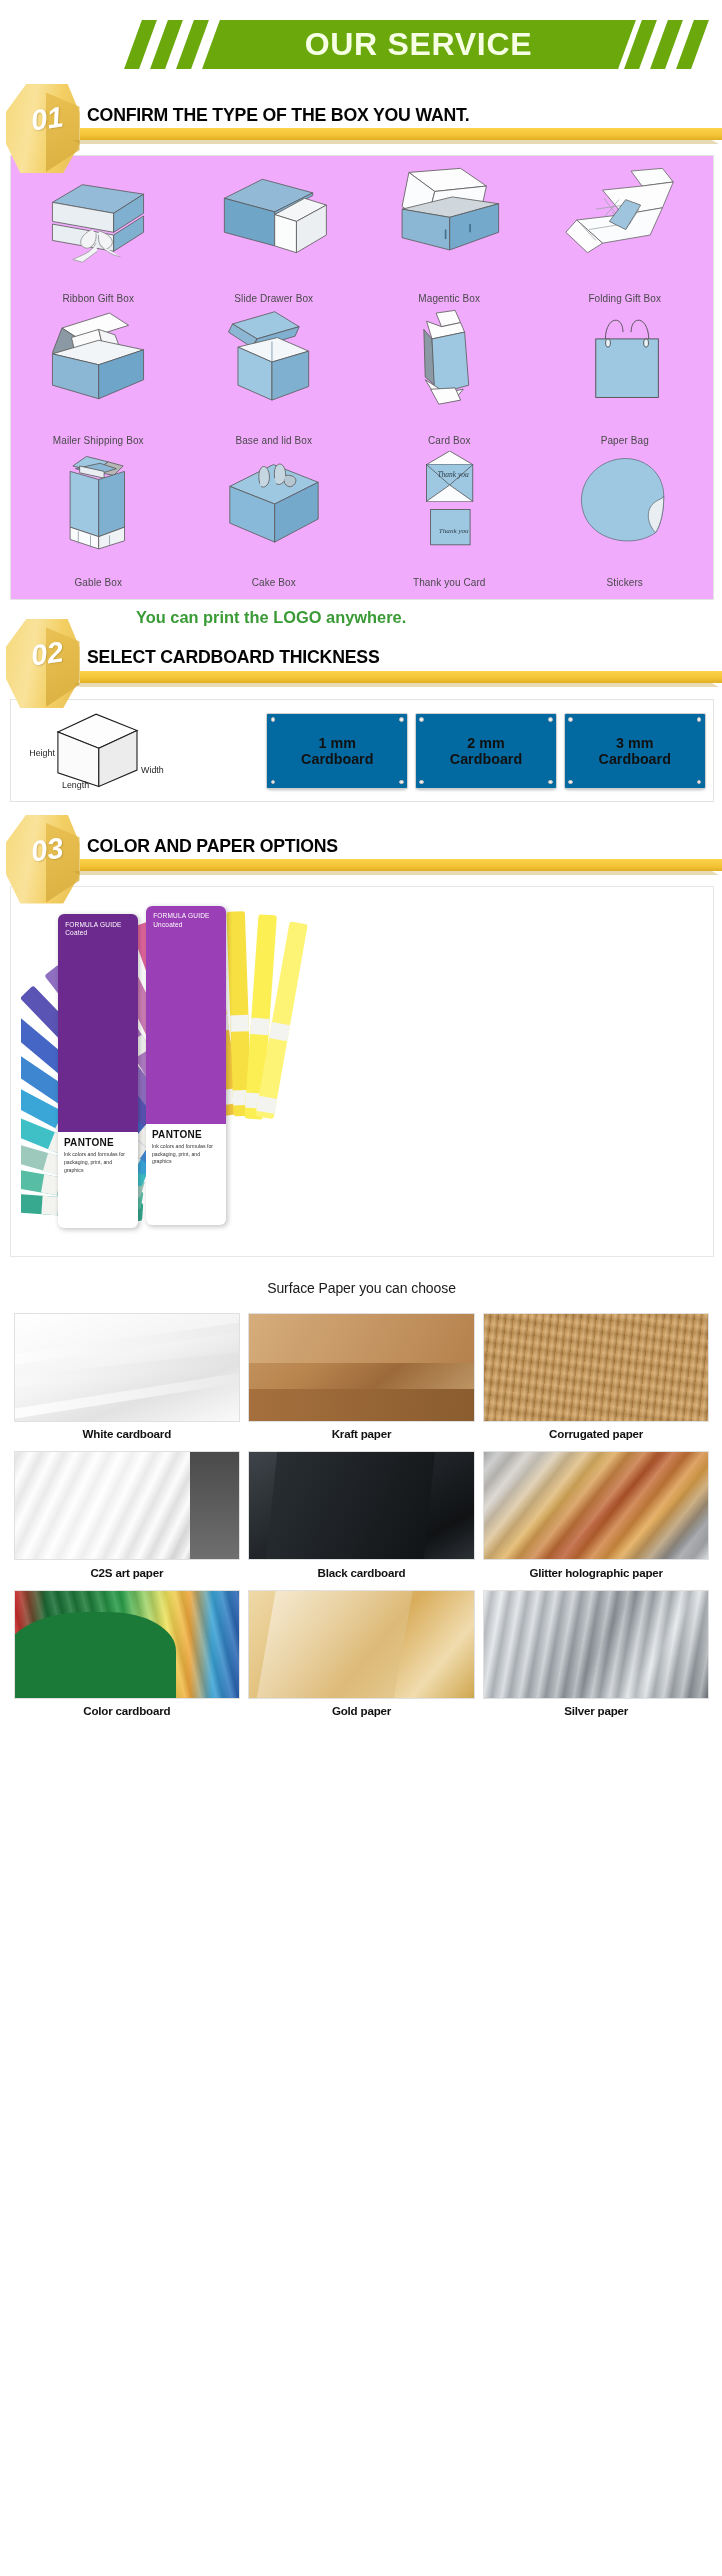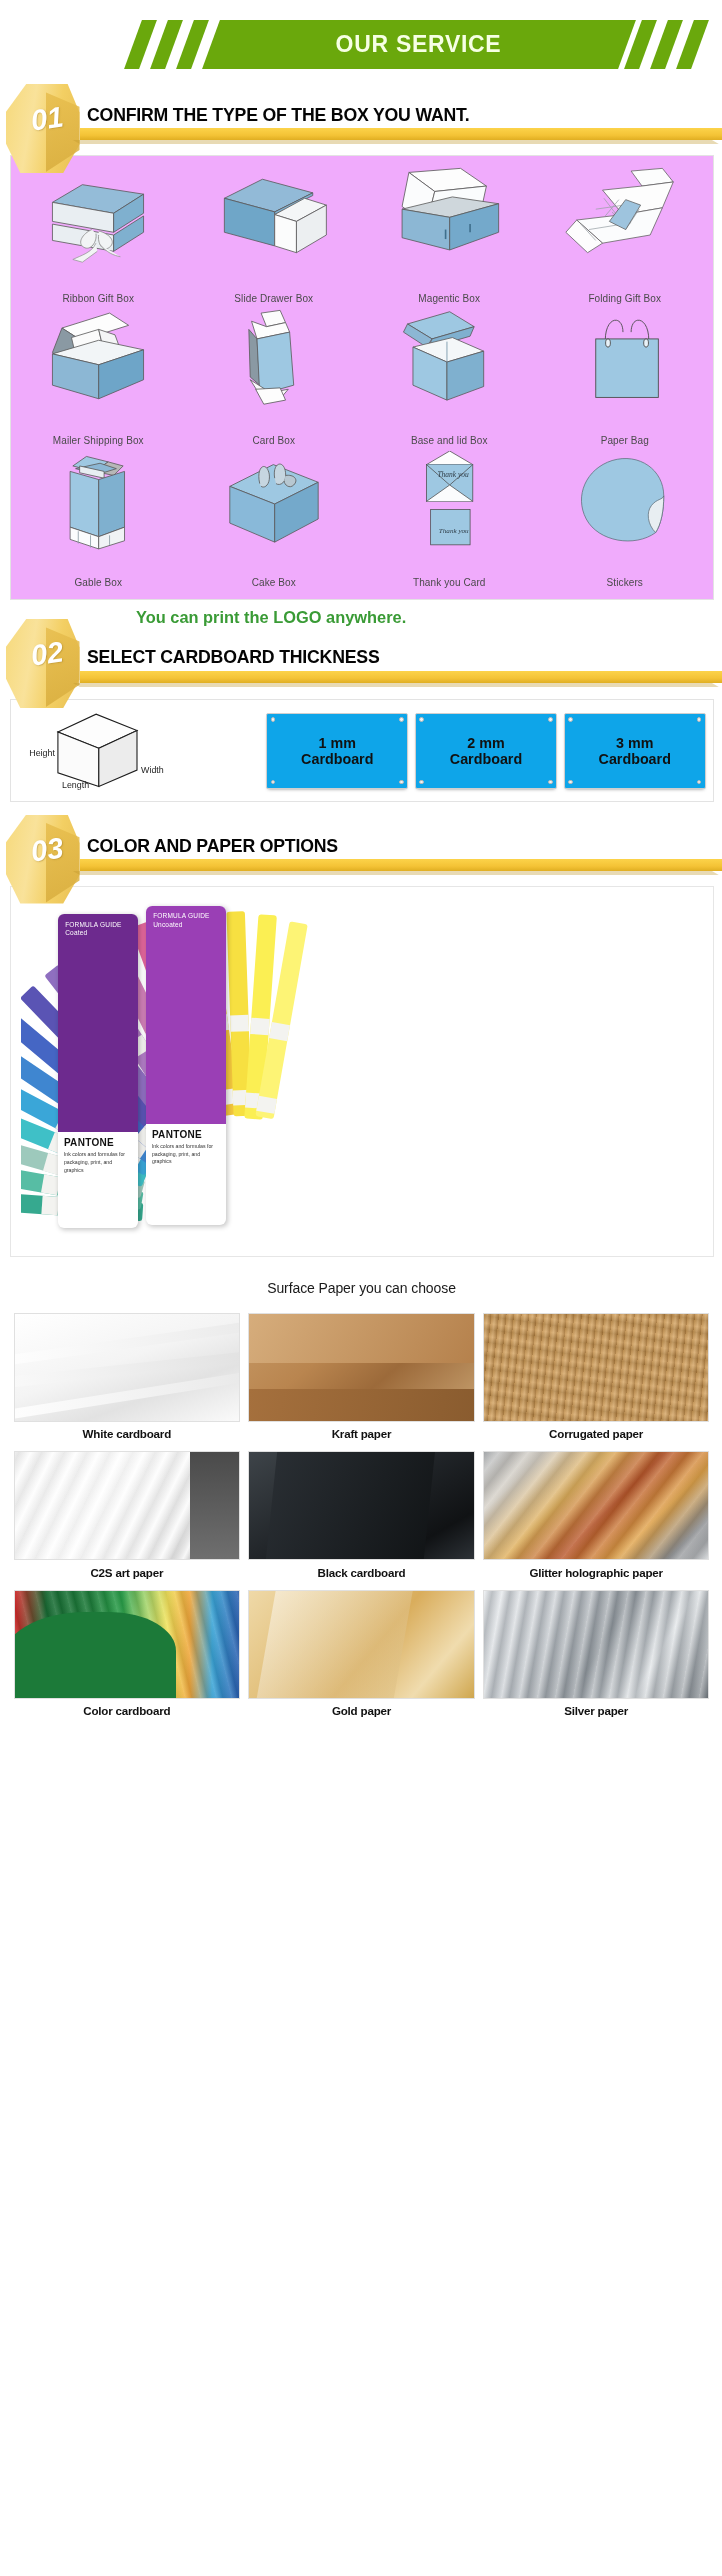--- a/index.html
+++ b/index.html
@@ -50,21 +50,21 @@
   .btext {
     position: absolute;
     top: 8.2px;
     left: 149px;
     width: 416px;
     height: 49px;
     display: flex;
     align-items: center;
     justify-content: center;
     color: #f6ffe4;
-    font-size: 23px;
+    font-size: 32px;
     font-weight: bold;
     letter-spacing: 0.7px;
     z-index: 3;
   }
 
   
   .step {
     position: relative;
     height: 60px;
     margin-top: 4.1px;
@@ -172,21 +172,21 @@
     padding: 9.5px 6.8px;
     gap: 24px;
   }
   .cubefig { width: 225px; height: 82px; position: relative; }
   .cards { display: flex; gap: 6.8px; flex: 1; }
   .tcard {
     flex: 1;
     height: 76px;
     border: 0.7px solid #cfcfcf;
     border-radius: 2px;
-    background: #0ea5e9;
+    background: #0369a1;
     position: relative;
     display: flex;
     flex-direction: column;
     align-items: center;
     justify-content: center;
     box-shadow: 0 2px 3.4px -2px rgba(0,0,0,.45);
   }
   .tcard .scr { position: absolute; width: 4.8px; height: 4.8px; border-radius: 50%;
     border: 0.7px solid #b8b8b8; background: #f4f4f4; }
   .tcard .scr.tl { left: 3.4px; top: 3.4px; }
@@ -384,47 +384,47 @@
             </g>
           </svg>
         </div>
         <div class="boxlabel">Mailer Shipping Box</div>
       </div>
 
       <div class="boxcell">
         <div class="boxart">
           <svg width="130" height="102" viewBox="0 0 190 150">
             <g stroke="#5a5a5a" stroke-width="1.2" fill="none">
-              <path d="M76 6 L104 2 L112 20 L84 26 Z" fill="#fcfcfc"></path>
-              <path d="M62 18 L84 26 L112 20 L118 34 L70 44 Z" fill="#fdfdfd"></path>
-              <path d="M58 30 L70 44 L74 112 L60 100 Z" fill="#8a99a3"></path>
-              <path d="M70 44 L118 34 L124 112 L74 126 Z" fill="#9ec8e2"></path>
-              <path d="M60 104 L74 126 L116 118 L104 132 Z" fill="#fbfbfb"></path>
-              <path d="M68 118 L80 140 L112 134 L104 116 Z" fill="#fdfdfd"></path>
-            </g>
-          </svg>
-        </div>
-        <div class="boxlabel">Card Box</div>
-      </div>
-
-      <div class="boxcell">
-        <div class="boxart">
-          <svg width="130" height="102" viewBox="0 0 190 150">
-            <g stroke="#5a5a5a" stroke-width="1.2" fill="none">
               <path d="M34 22 L96 4 L132 26 L70 44 Z" fill="#9ec8e2"></path>
               <path d="M34 22 L70 44 L62 56 L28 34 Z" fill="#8cb7d4"></path>
               <path d="M70 44 L132 26 L126 40 L64 58 Z" fill="#7fb0cf"></path>
               <path d="M42 56 L100 42 L146 62 L92 78 Z" fill="#f4f7f9"></path>
               <path d="M42 56 L92 78 L92 134 L42 112 Z" fill="#9ec8e2"></path>
               <path d="M92 78 L146 62 L146 114 L92 134 Z" fill="#7fb0cf"></path>
               <path d="M92 48 L92 78" stroke="#6e8fa4"></path>
             </g>
           </svg>
         </div>
         <div class="boxlabel">Base and lid Box</div>
+      </div>
+
+      <div class="boxcell">
+        <div class="boxart">
+          <svg width="130" height="102" viewBox="0 0 190 150">
+            <g stroke="#5a5a5a" stroke-width="1.2" fill="none">
+              <path d="M76 6 L104 2 L112 20 L84 26 Z" fill="#fcfcfc"></path>
+              <path d="M62 18 L84 26 L112 20 L118 34 L70 44 Z" fill="#fdfdfd"></path>
+              <path d="M58 30 L70 44 L74 112 L60 100 Z" fill="#8a99a3"></path>
+              <path d="M70 44 L118 34 L124 112 L74 126 Z" fill="#9ec8e2"></path>
+              <path d="M60 104 L74 126 L116 118 L104 132 Z" fill="#fbfbfb"></path>
+              <path d="M68 118 L80 140 L112 134 L104 116 Z" fill="#fdfdfd"></path>
+            </g>
+          </svg>
+        </div>
+        <div class="boxlabel">Card Box</div>
       </div>
 
       <div class="boxcell">
         <div class="boxart">
           <svg width="130" height="102" viewBox="0 0 190 150">
             <g stroke="#4a4a4a" stroke-width="1.3" fill="none">
               <path d="M66 46 C66 10 92 8 92 34"></path>
               <path d="M104 34 C104 8 130 10 130 46"></path>
               <rect x="52" y="44" width="92" height="86" fill="#9ec8e2"></rect>
               <ellipse cx="70" cy="50" rx="3.5" ry="6" fill="#e8f2f8"></ellipse>

